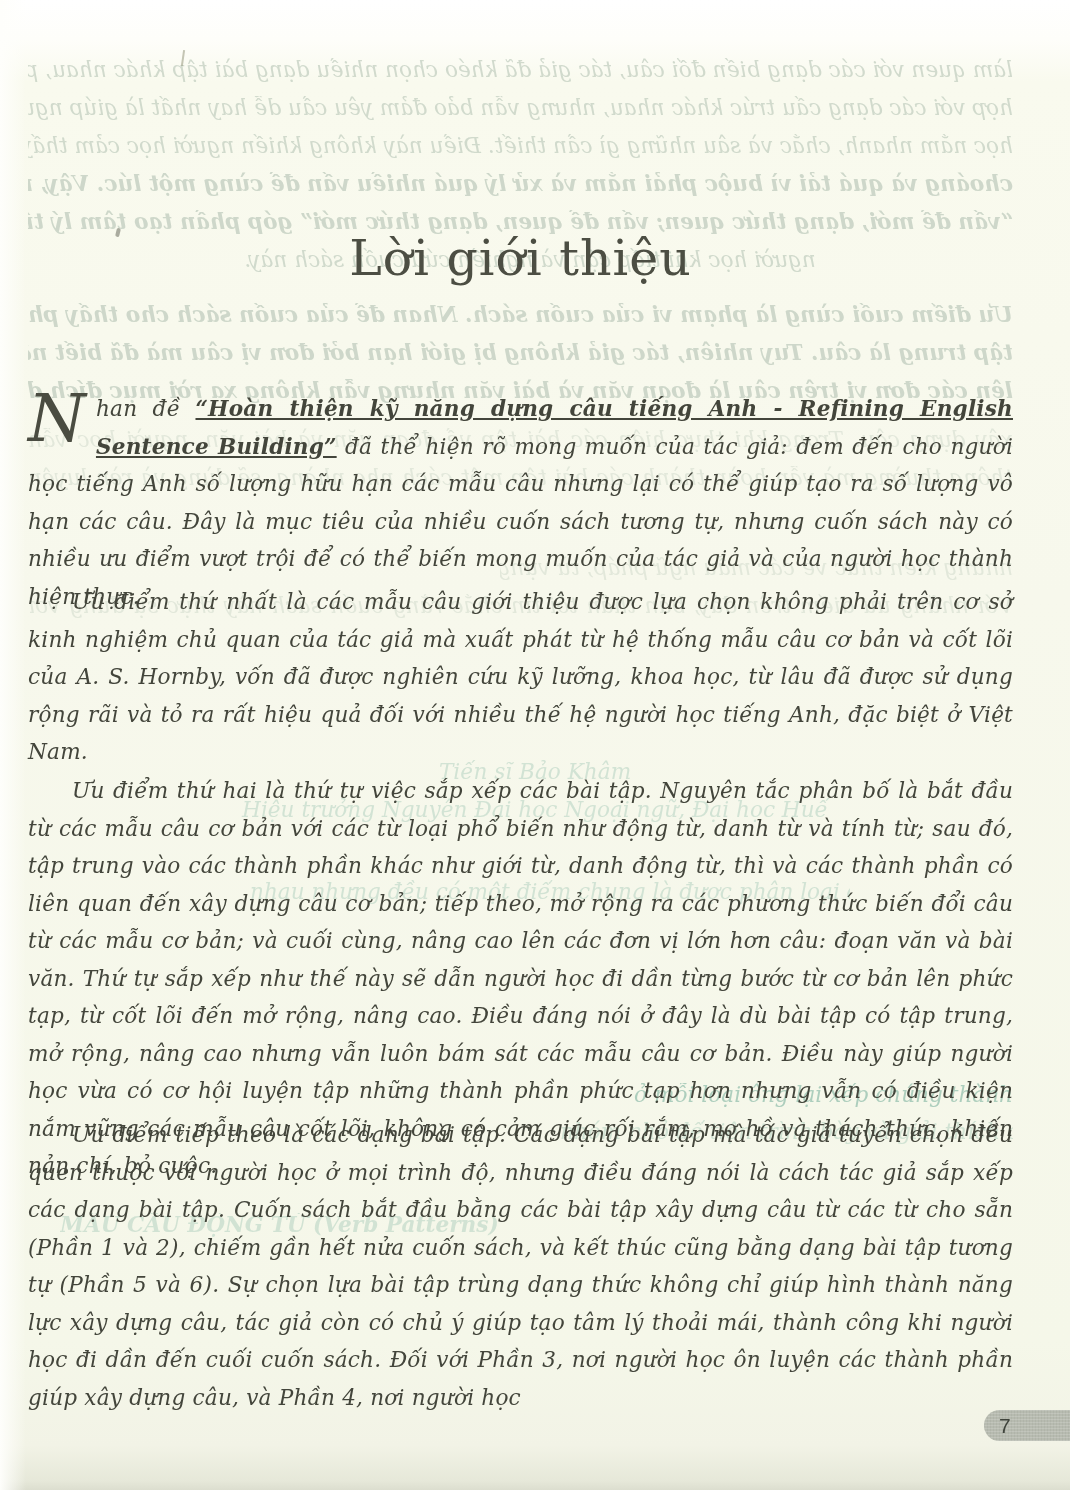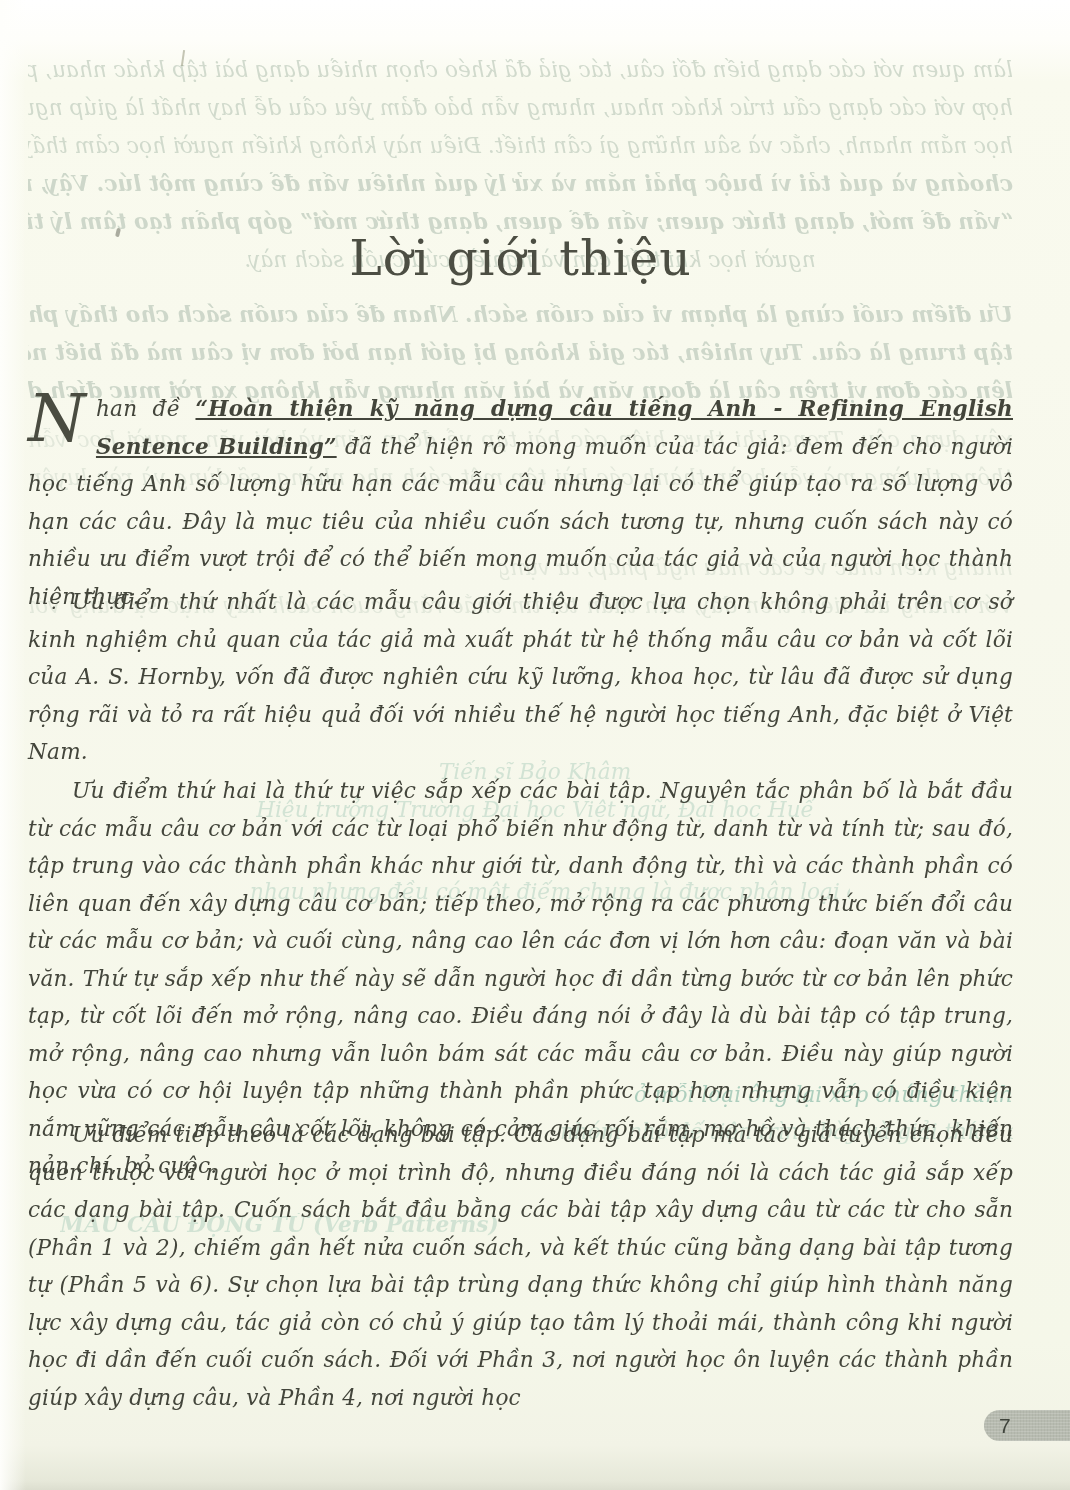--- a/index.html
+++ b/index.html
@@ -98,21 +98,21 @@
       <div class="bleed-line mirror bold" style="top: 210px; left: 28px; width: 985px;">“vấn đề mới, dạng thức quen; vấn đề quen, dạng thức mới” góp phần tạo tâm lý tích cực ở</div>
       <div class="bleed-line mirror center" style="top: 248px; left: 180px; width: 700px;">người học khi tiếp cận và nghiền cứu cuốn sách này.</div>
       <div class="bleed-line mirror bold" style="top: 303px; left: 28px; width: 985px;">Ưu điểm cuối cùng là phạm vi của cuốn sách. Nhan đề của cuốn sách cho thấy phạm vi</div>
       <div class="bleed-line mirror bold" style="top: 341px; left: 28px; width: 985px;">tập trung là câu. Tuy nhiên, tác giả không bị giới hạn bởi đơn vị câu mà đã biết nâng cao</div>
       <div class="bleed-line mirror bold" style="top: 379px; left: 28px; width: 985px;">lên các đơn vị trên câu là đoạn văn và bài văn nhưng vẫn không xa rời mục đích duy nhất là</div>
       <div class="bleed-line mirror faint" style="top: 428px; left: 28px; width: 985px;">xây dựng câu. Trong khi thực hiện các bài tập về đoạn văn và bài văn, người học vẫn</div>
       <div class="bleed-line mirror faint" style="top: 466px; left: 28px; width: 985px;">thông thường mà vẫn hoàn thành các bài tập một cách nhẹ nhàng, sẽ dùng và rèn luyện</div>
       <div class="bleed-line mirror faint right" style="top: 556px; left: 500px; width: 513px;">những kiến thức về các mẫu ngữ pháp, từ vựng và cấu trúc</div>
       <div class="bleed-line mirror faint" style="top: 594px; left: 28px; width: 985px;">Với những ưu điểm trên đây, bản thân tôi tin chắc rằng cuốn sách này thực sự đúng với</div>
       <div class="bleed-line teal faint center" style="top: 760px; left: 300px; width: 470px; text-align: center;">Tiến sĩ Bảo Khâm</div>
-      <div class="bleed-line teal faint center" style="top: 798px; left: 230px; width: 610px;">Hiệu trưởng Trường Đại học Việt ngữ, Đại học Huế</div>
+      <div class="bleed-line teal faint center" style="top: 798px; left: 230px; width: 610px;">Hiệu trưởng Nguyên Đại học Ngoại ngữ, Đại học Huế</div>
       <div class="bleed-line teal faint center" style="top: 880px; left: 250px; width: 600px;">nhau nhưng đều có một điểm chung là được phân loại dựa</div>
       <div class="bleed-line teal right" style="top: 1083px; left: 590px; width: 423px;">ở mỗi loại ông lại xếp chúng thành</div>
       <div class="bleed-line teal faint right" style="top: 1120px; left: 560px; width: 453px;">nhóm nhỏ để tiện trình bày và giải thích cặn kẽ</div>
       <div class="bleed-line bold teal faint left" style="top: 1213px; left: 60px; width: 520px;">MẪU CÂU ĐỘNG TỪ (Verb Patterns)</div>
     </div>
 
   <h1 class="title">Lời giới thiệu</h1>
 
   <div class="body-text" id="paras">
       <p class="body-para p0"><span class="dropcap">N</span><span>han đề </span><b>“Hoàn thiện kỹ năng dựng câu tiếng Anh - Refining English Sentence Building”</b><span> đã thể hiện rõ mong muốn của tác giả: đem đến cho người học tiếng Anh số lượng hữu hạn các mẫu câu nhưng lại có thể giúp tạo ra số lượng vô hạn các câu. Đây là mục tiêu của nhiều cuốn sách tương tự, nhưng cuốn sách này có nhiều ưu điểm vượt trội để có thể biến mong muốn của tác giả và của người học thành hiện thực.</span></p>

